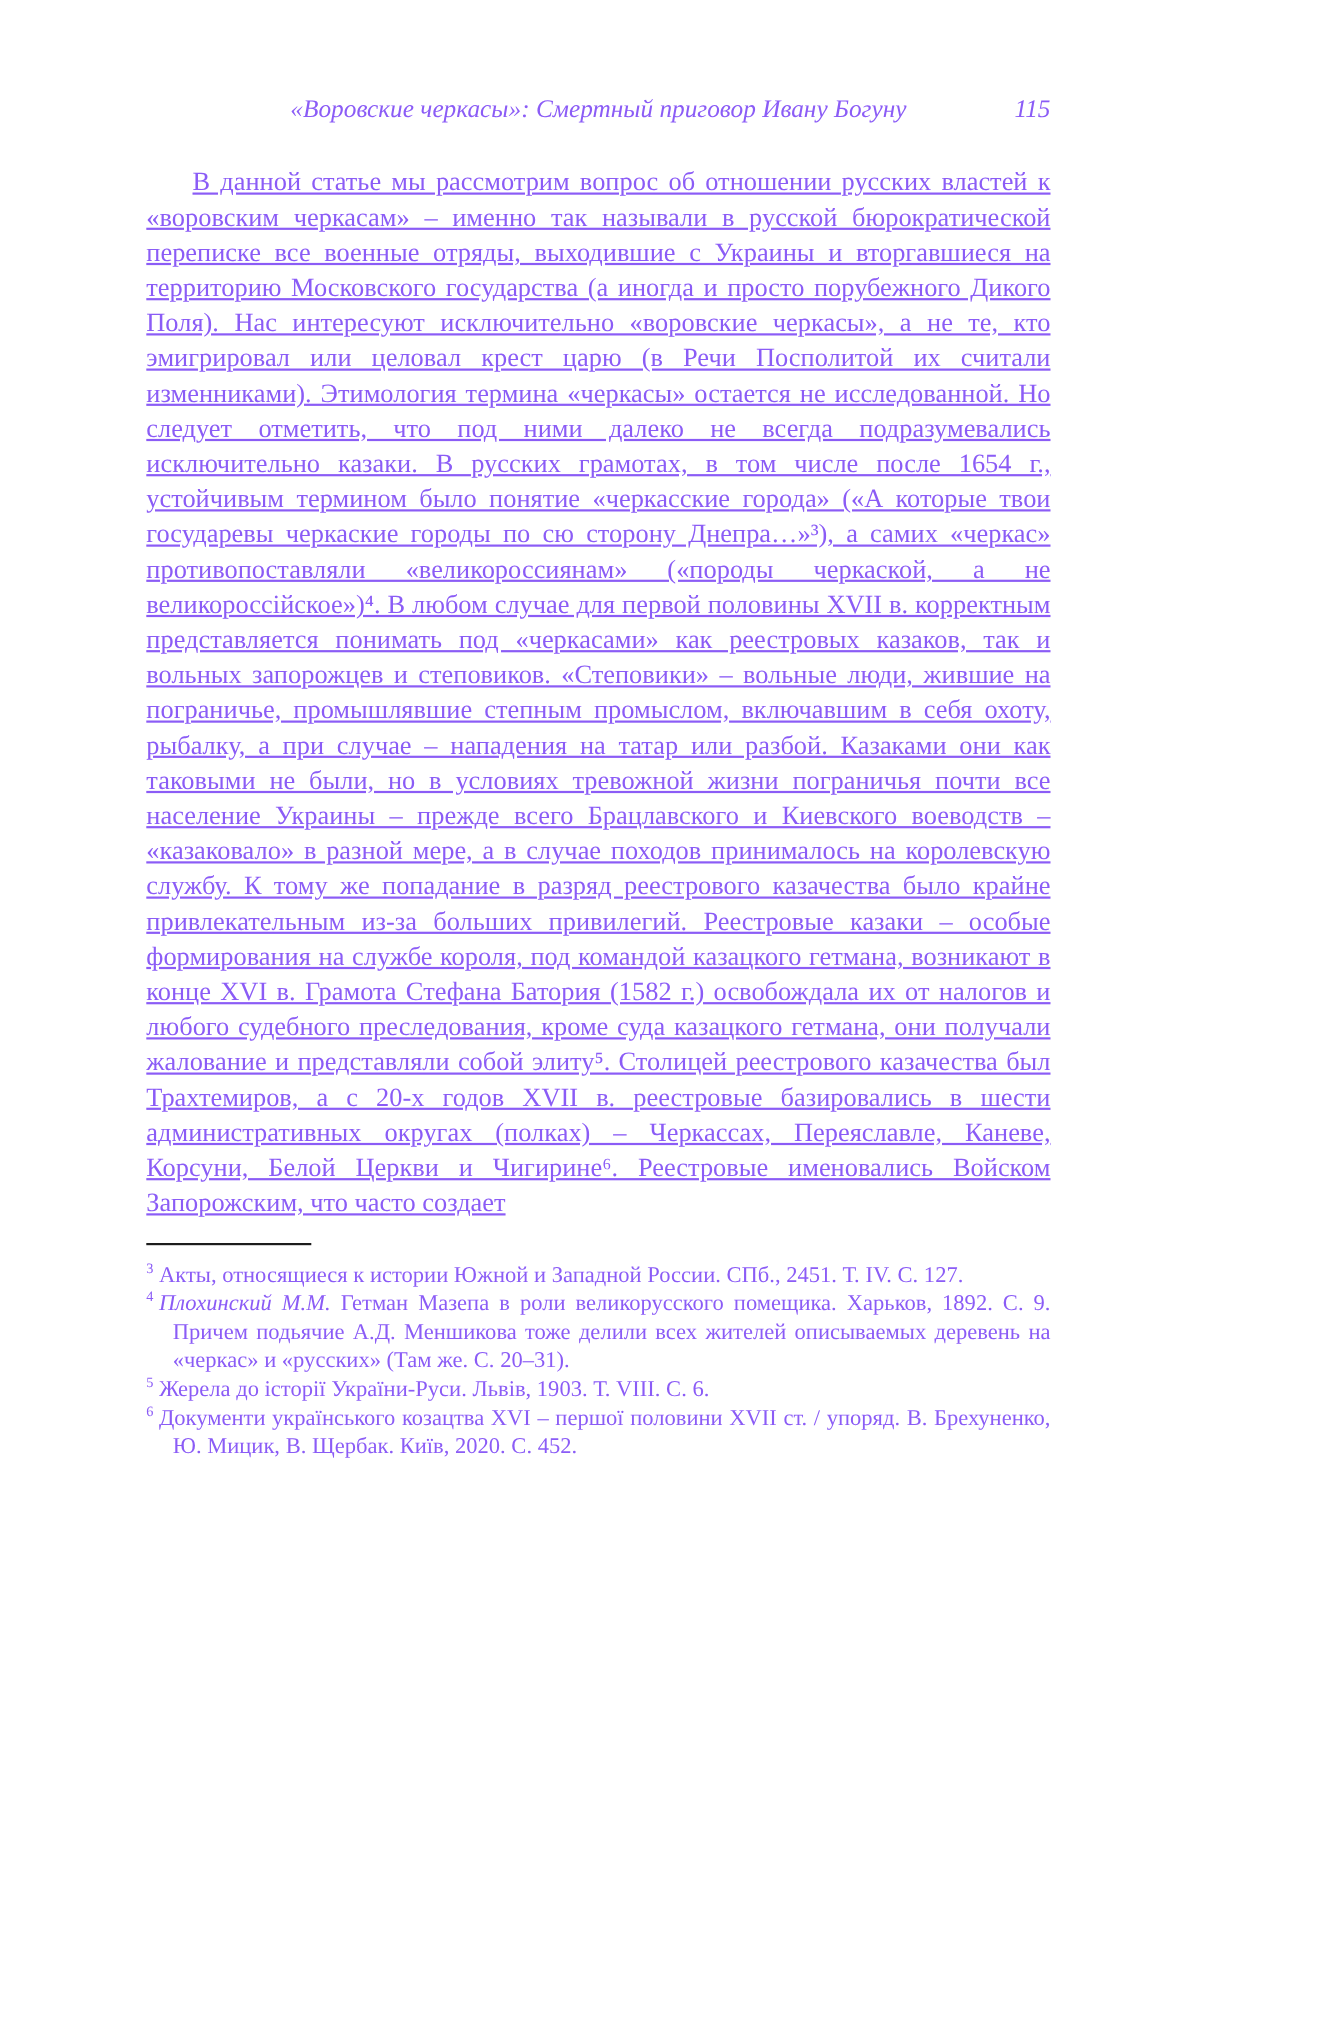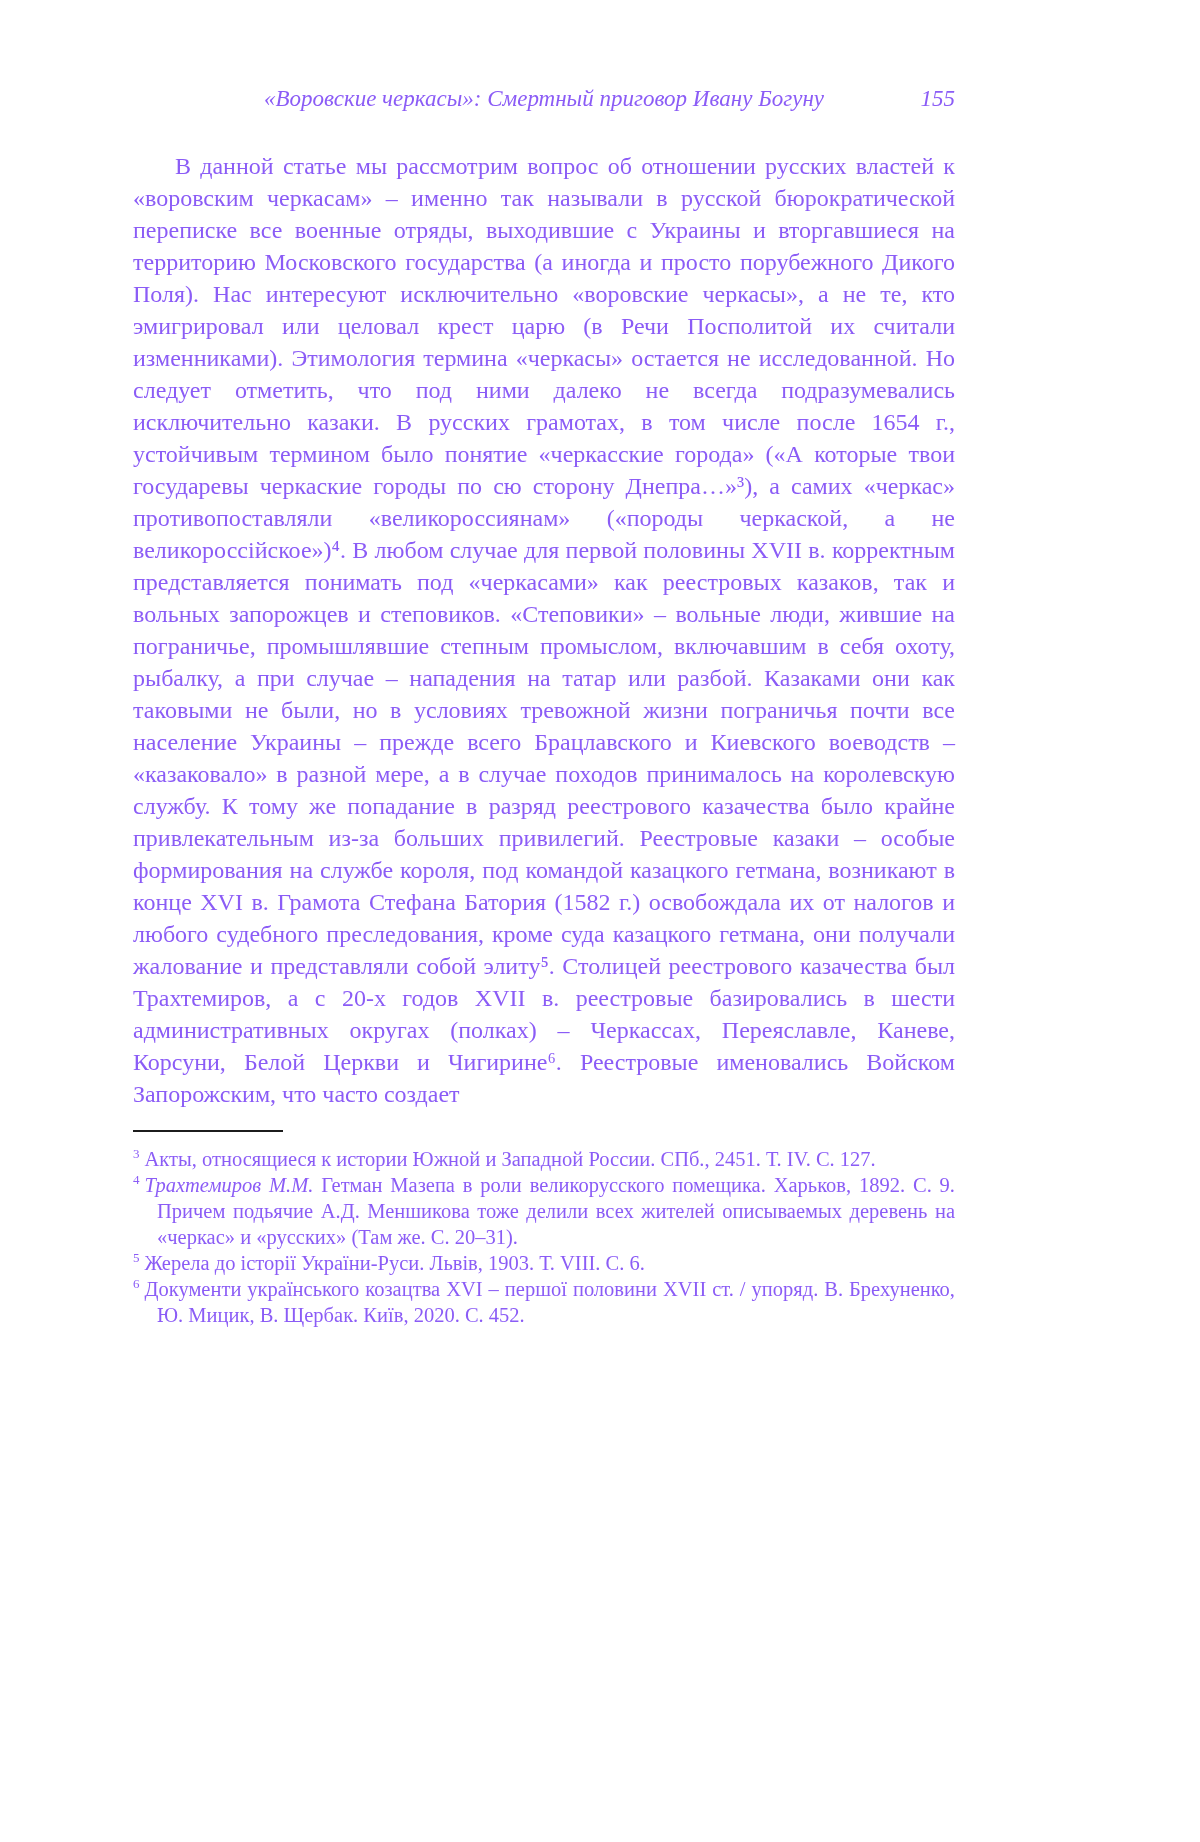--- a/index.html
+++ b/index.html
@@ -36,20 +36,21 @@
   }
   .body-text {
     margin-top: 36px;
     font-size: 24px;
     line-height: 32px;
     text-align: justify;
   }
   .body-text p {
     margin: 0;
     text-indent: 42px;
+    text-decoration: underline;
   }
   .fn-sep {
     width: 150px;
     border: 0;
     border-top: 2px solid #1c1c1c;
     margin: 20px 0 14px 0;
   }
   .footnotes {
     font-size: 20.5px;
     line-height: 26px;
@@ -70,37 +71,37 @@
   }
 </style>
 </head>
 <body>
 
 <div class="page">
   <div class="content">
 
     <div class="running-head">
       <span>«Воровские черкасы»: Смертный приговор Ивану Богуну</span>
-      <span class="page-number">155</span>
+      <span class="page-number">115</span>
     </div>
 
     <div class="body-text">
       <p>В данной статье мы рассмотрим вопрос об отношении русских властей к «воровским черкасам» – именно так называли в русской бюрократической переписке все военные отряды, выходившие с Украины и вторгавшиеся на территорию Московского государства (а иногда и просто порубежного Дикого Поля). Нас интересуют исключительно «воровские черкасы», а не те, кто эмигрировал или целовал крест царю (в Речи Посполитой их считали изменниками). Этимология термина «черкасы» остается не исследованной. Но следует отметить, что под ними далеко не всегда подразумевались исключительно казаки. В русских грамотах, в том числе после 1654 г., устойчивым термином было понятие «черкасские города» («А которые твои государевы черкаские городы по сю сторону Днепра…»³), а самих «черкас» противопоставляли «великороссиянам» («породы черкаской, а не великороссійское»)⁴. В любом случае для первой половины XVII в. корректным представляется понимать под «черкасами» как реестровых казаков, так и вольных запорожцев и степовиков. «Степовики» – вольные люди, жившие на пограничье, промышлявшие степным промыслом, включавшим в себя охоту, рыбалку, а при случае – нападения на татар или разбой. Казаками они как таковыми не были, но в условиях тревожной жизни пограничья почти все население Украины – прежде всего Брацлавского и Киевского воеводств – «казаковало» в разной мере, а в случае походов принималось на королевскую службу. К тому же попадание в разряд реестрового казачества было крайне привлекательным из-за больших привилегий. Реестровые казаки – особые формирования на службе короля, под командой казацкого гетмана, возникают в конце XVI в. Грамота Стефана Батория (1582 г.) освобождала их от налогов и любого судебного преследования, кроме суда казацкого гетмана, они получали жалование и представляли собой элиту⁵. Столицей реестрового казачества был Трахтемиров, а с 20-х годов XVII в. реестровые базировались в шести административных округах (полках) – Черкассах, Переяславле, Каневе, Корсуни, Белой Церкви и Чигирине⁶. Реестровые именовались Войском Запорожским, что часто создает</p>
     </div>
 
     <hr class="fn-sep">
 
     <div class="footnotes">
 
       <p class="footnote">
         <sup>3</sup><span>Акты, относящиеся к истории Южной и Западной России. СПб., 2451. Т. IV. С. 127.</span>
       </p>
 
       <p class="footnote">
-        <sup>4</sup><span class="fn-author">Трахтемиров М.М.</span><span> Гетман Мазепа в роли великорусского помещика. Харьков, 1892. С. 9. Причем подьячие А.Д. Меншикова тоже делили всех жителей описываемых деревень на «черкас» и «русских» (Там же. С. 20–31).</span>
+        <sup>4</sup><span class="fn-author">Плохинский М.М.</span><span> Гетман Мазепа в роли великорусского помещика. Харьков, 1892. С. 9. Причем подьячие А.Д. Меншикова тоже делили всех жителей описываемых деревень на «черкас» и «русских» (Там же. С. 20–31).</span>
       </p>
 
       <p class="footnote">
         <sup>5</sup><span>Жерела до історії України-Руси. Львів, 1903. Т. VIII. С. 6.</span>
       </p>
 
       <p class="footnote">
         <sup>6</sup><span>Документи українського козацтва XVI – першої половини XVII ст. / упоряд. В. Брехуненко, Ю. Мицик, В. Щербак. Київ, 2020. С. 452.</span>
       </p>
 

